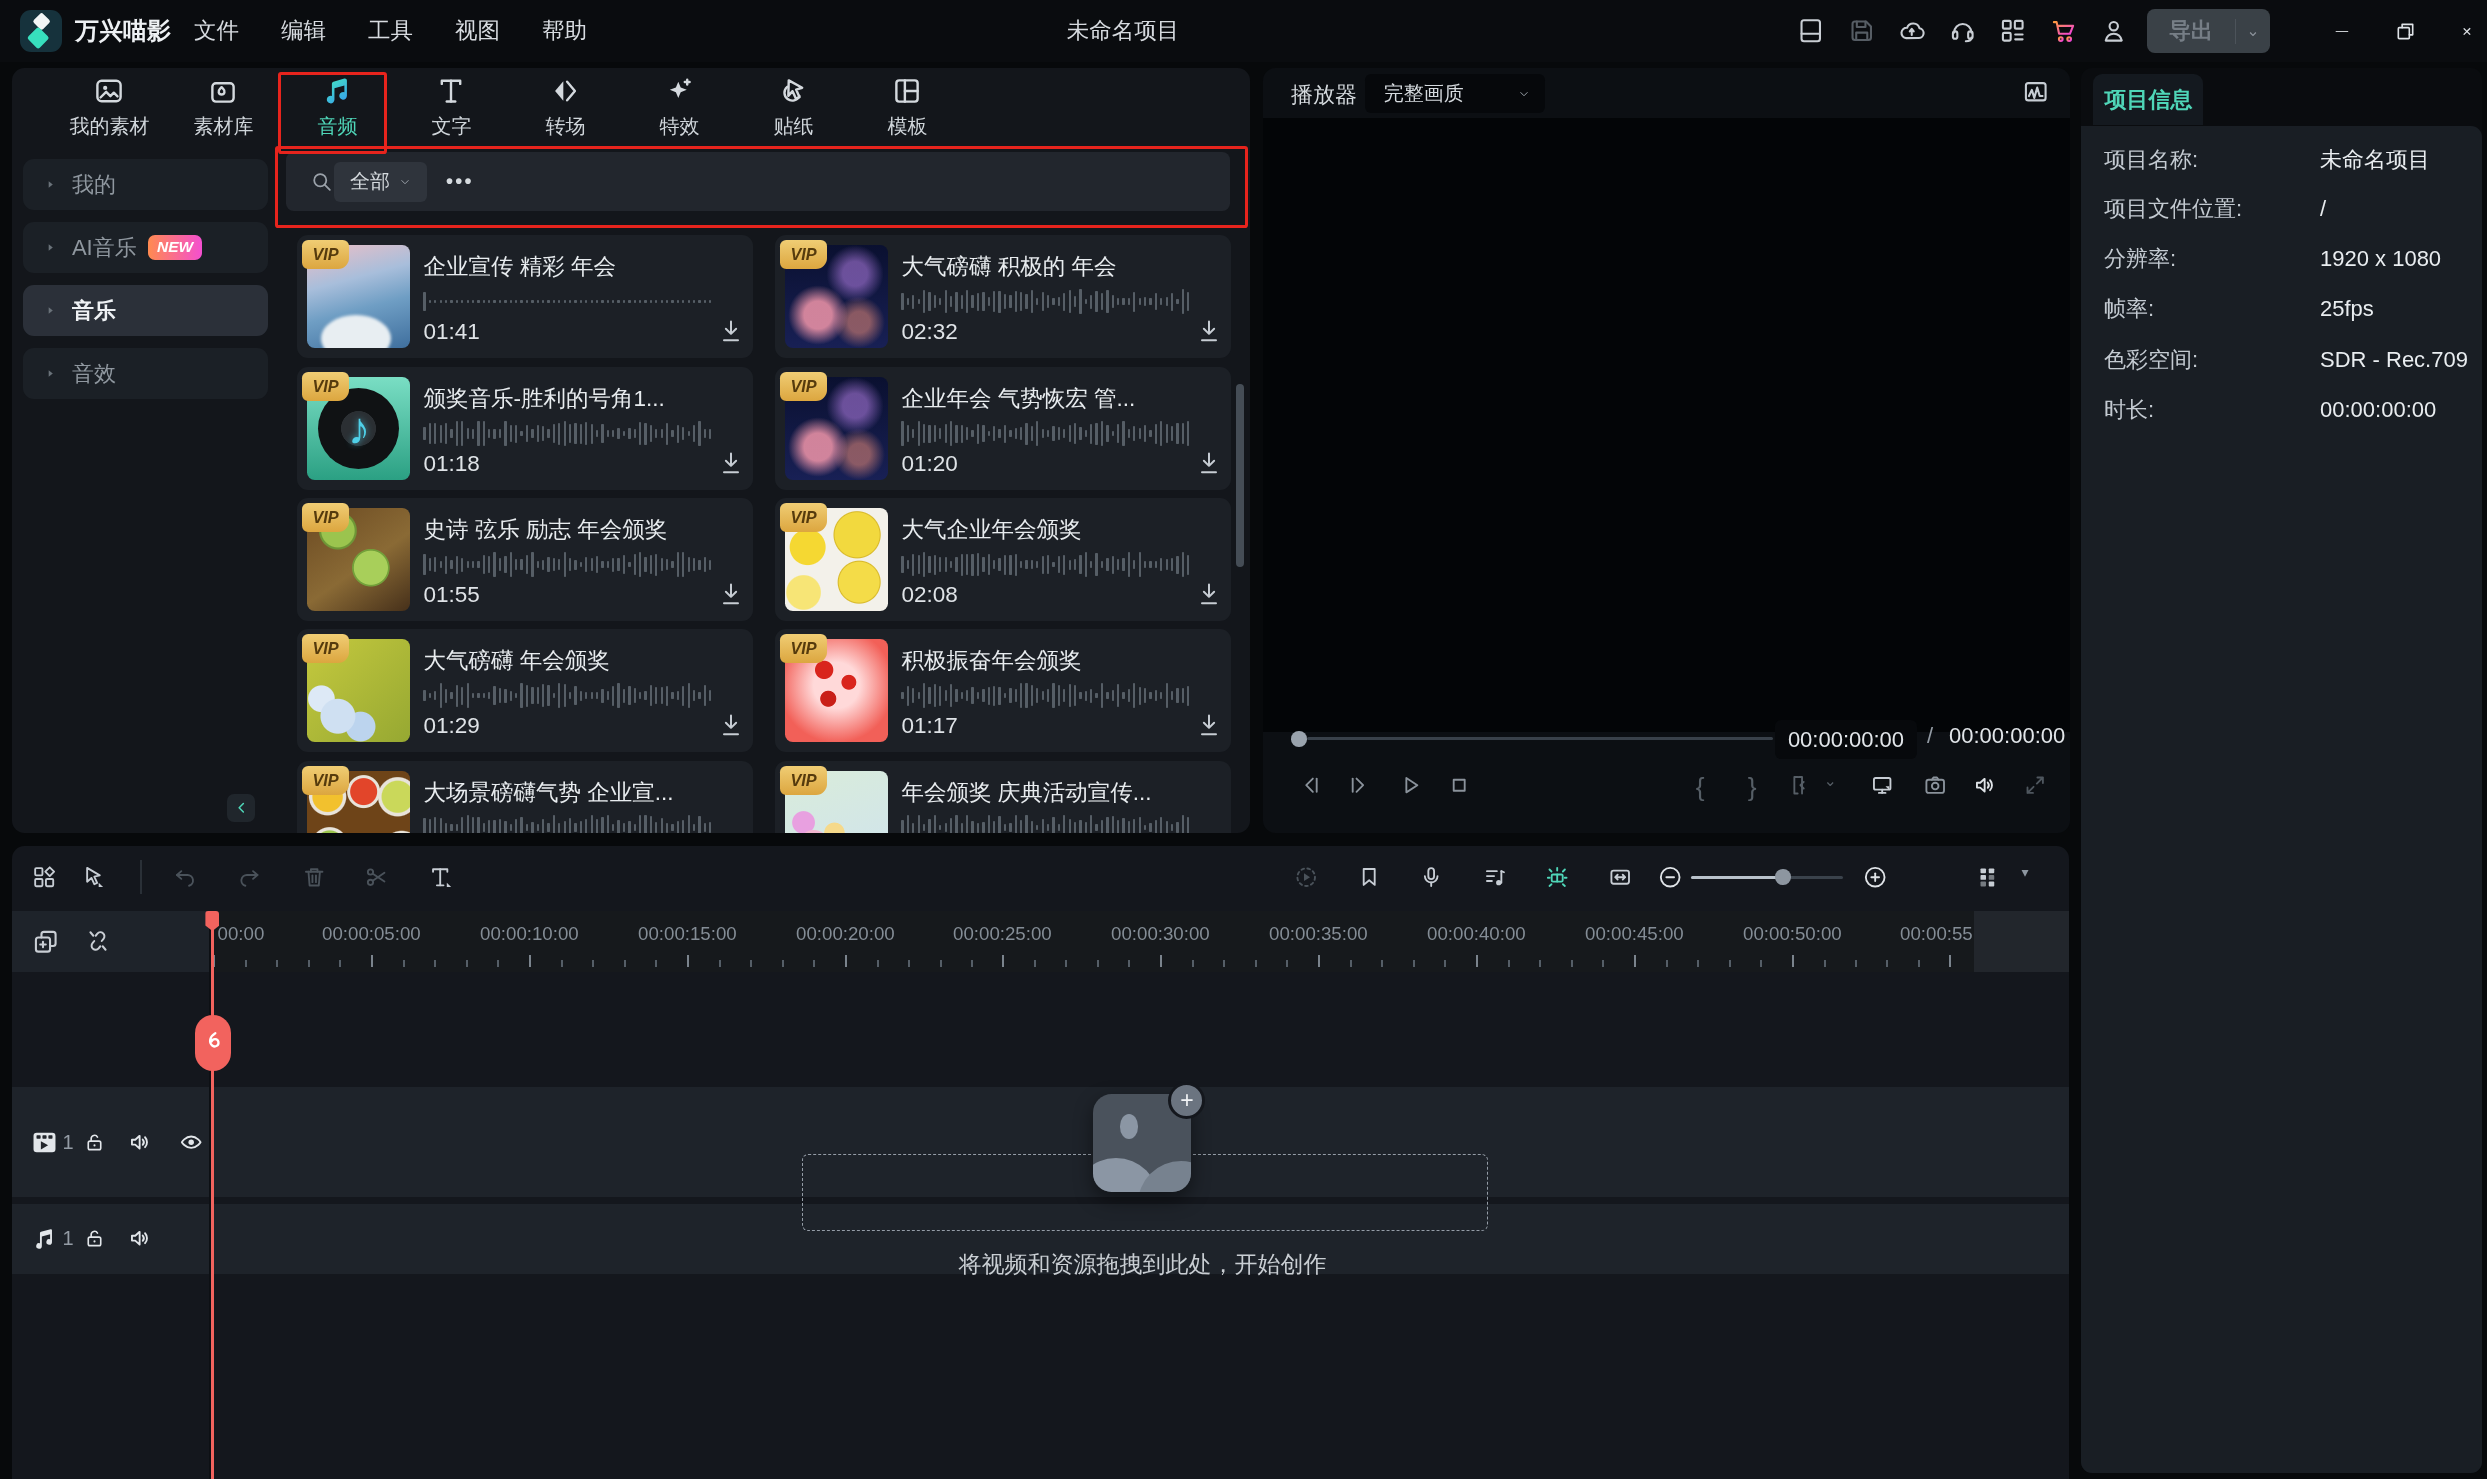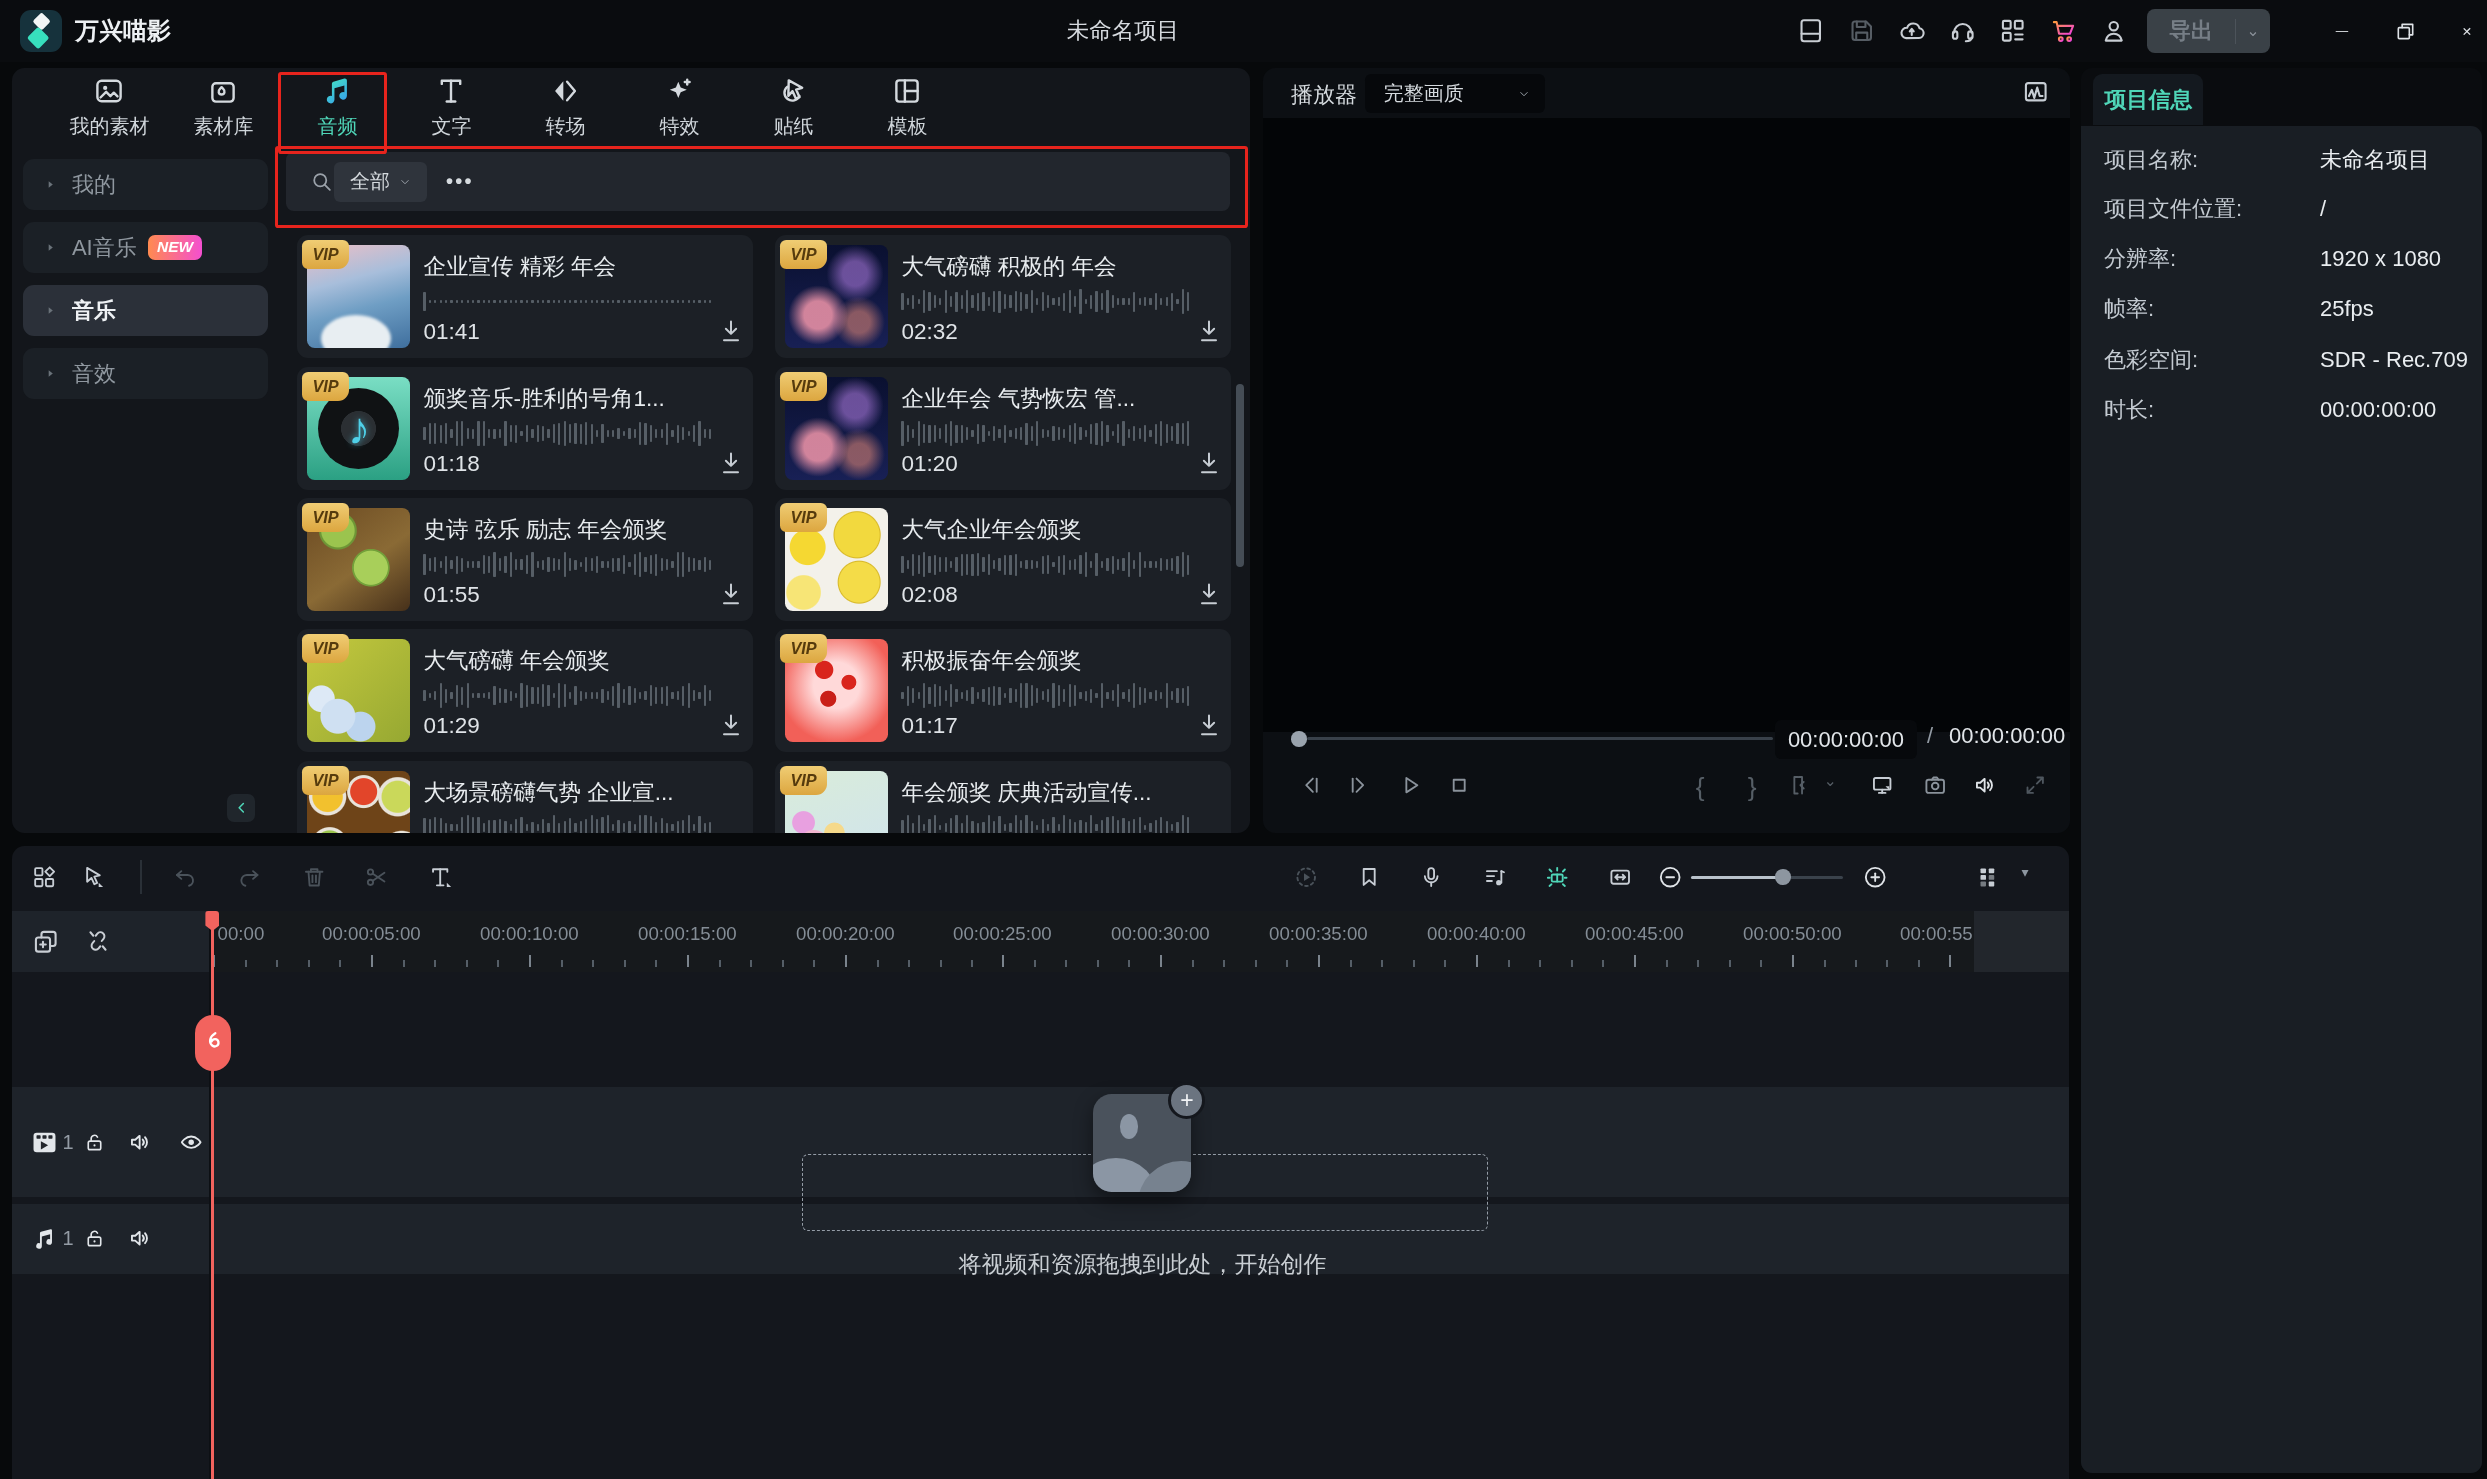--- a/index.html
+++ b/index.html
@@ -179,20 +179,27 @@
 <body>
 
 <div id="app">
 
   <div class="titlebar">
     <div class="logo">
         <i class="d1"></i>
         <i class="d2"></i>
       </div>
     <div class="app-name">万兴喵影</div>
+    <div class="menubar" id="menubar">
+        <div class="menu-item">文件</div>
+        <div class="menu-item">编辑</div>
+        <div class="menu-item">工具</div>
+        <div class="menu-item">视图</div>
+        <div class="menu-item">帮助</div>
+      </div>
     <div class="proj-title">未命名项目</div>
     <div class="tb-icons">
       <span class="ic">
           <svg viewBox="0 0 24 24">
             <rect x="4.5" y="3.5" width="15" height="17" rx="2"></rect>
             <line x1="4.5" y1="14.5" x2="19.5" y2="14.5"></line>
           </svg>
         </span>
       <span class="ic dim">
           <svg viewBox="0 0 24 24">

